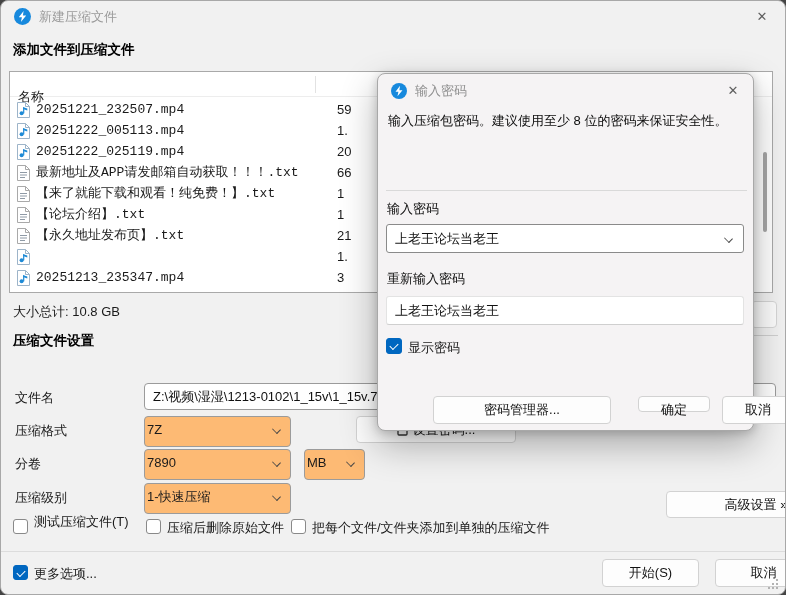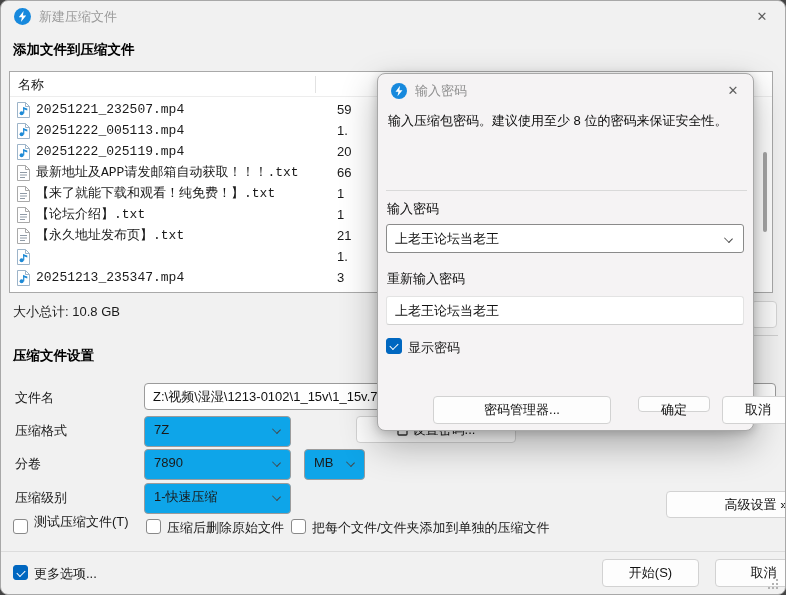--- a/index.html
+++ b/index.html
@@ -17,35 +17,35 @@
   .app-ico { position:absolute; left:13px; top:7px; width:17px; height:17px; }
   .title-text { position:absolute; left:38px; top:0; line-height:32px; color:#9a9a9a; font-size:13px; }
   .win-close { position:absolute; right:12px; top:6px; width:22px; height:20px;
     color:#5f5f5f; font-size:13px; text-align:center; line-height:20px; cursor:default; }
   .section-h { position:absolute; left:12px; font-weight:bold; font-size:13.5px; color:#000000; }
   
   .filelist { position:absolute; left:8px; top:70px; width:764px; height:222px;
     background:#fff; border:1px solid #a9a9a9; }
   .fl-header { position:absolute; left:0; top:0; width:100%; height:25px;
     border-bottom:1px solid #ededed; }
-  .fl-header .col-name { position:absolute; left:8px; line-height:25px; color:#1a1a1a; }
+  .fl-header .col-name { position:absolute; left:8px; line-height:25px; color:#1a1a1a;margin-top:12px; }
   .col-div { position:absolute; left:305px; top:4px; width:1px; height:17px; background:#e2e2e2; }
   .lrow { position:absolute; left:0; width:748px; height:21px; line-height:21px; }
   .ficon { position:absolute; left:7px; top:3px; width:13px; height:16px; }
   .fname { position:absolute; left:26px; top:0; white-space:nowrap;font-family:Liberation Mono, monospace; }
   .fsize { position:absolute; left:327px; top:0; white-space:nowrap; }
   .vscroll { position:absolute; right:5px; top:80px; width:4px; height:80px;
     background:#a6a6a6; border-radius:2px; }
   
   .lbl { position:absolute; left:14px; color:#1a1a1a; }
   .tinput { position:absolute; height:27px; background:#fff; border:1px solid #9b9b9b;
     border-radius:4px; font-size:13px; padding:0 8px; color:#111;
     font-family:"Liberation Sans","DejaVu Sans",sans-serif; }
-  .selectbox { position:absolute; height:31px; background:#0ea5e9; border:1px solid #9b9b9b;
-    border-radius:4px; line-height:25px; padding-left:9px; cursor:default; }
+  .selectbox { position:absolute; height:31px; background:#fdba74; border:1px solid #9b9b9b;
+    border-radius:4px; line-height:25px; padding-left:2px; cursor:default; }
   .chev { position:absolute; right:10px; top:9px; width:7px; height:7px;
     border-right:1.4px solid #464646; border-bottom:1.4px solid #464646;
     transform:rotate(45deg) scaleY(0.8); }
   .btn { position:absolute; height:27px; background:#fdfdfd; border:1px solid #d2d2d2;
     border-radius:4px; text-align:center; line-height:25px; font-size:13px; color:#111;
     cursor:default; font-family:"Liberation Sans","DejaVu Sans",sans-serif;margin-left:48px; }
   .cb { position:absolute; width:15px; height:15px; background:#fff;
     border:1px solid #898989; border-radius:3px; cursor:default; }
   .cb.checked { background:#0067c0; border-color:#0067c0; }
   .cb.checked::after { content:""; position:absolute; left:3px; top:3.5px; width:7px; height:4px;
@@ -188,21 +188,21 @@
       <span class="fname">20251213_235347.mp4</span>
       <span class="fsize">3</span>
     </div>
     <div class="vscroll"></div>
   </div>
 
   <div class="lbl" style="top:302px; left:12px">大小总计: 10.8 GB</div>
   <div class="partial-ctrl"></div>
   <div class="partial-line"></div>
 
-  <div class="section-h" style="top:346px">压缩文件设置</div>
+  <div class="section-h" style="top:331px">压缩文件设置</div>
 
   <div class="lbl" style="top:388px">文件名</div>
   <input class="tinput" style="left: 143px; top: 382px; width: 632px;" value="Z:\视频\湿湿\1213-0102\1_15v\1_15v.7z">
 
   <div class="lbl" style="top:421px">压缩格式</div>
   <div class="selectbox" style="left:143px; top:415px; width:147px">
     <span>7Z</span>
     <span class="chev"></span>
   </div>
   <div class="btn" style="left:307px; top:415px; width:160px">

